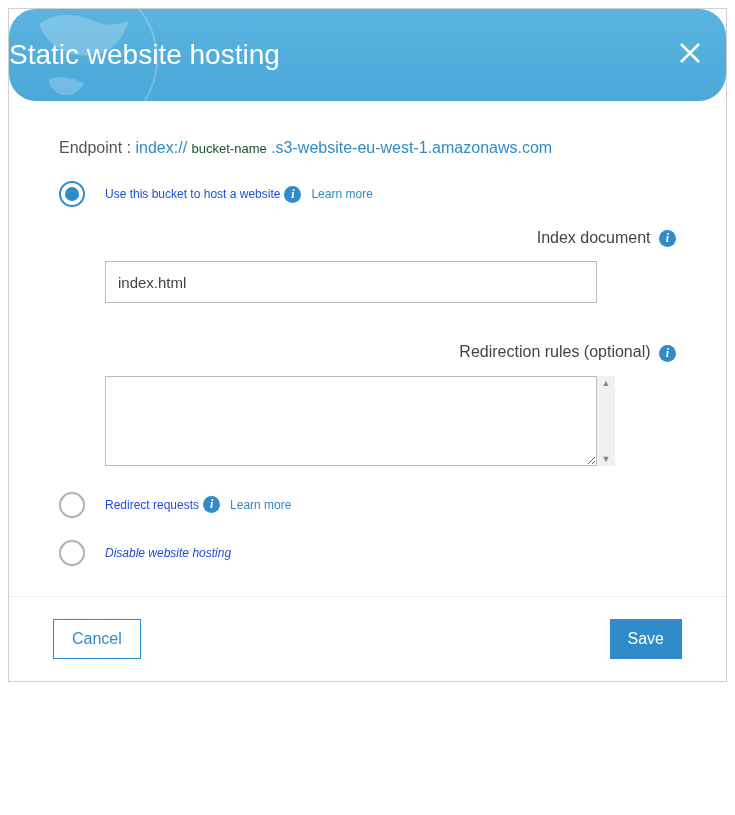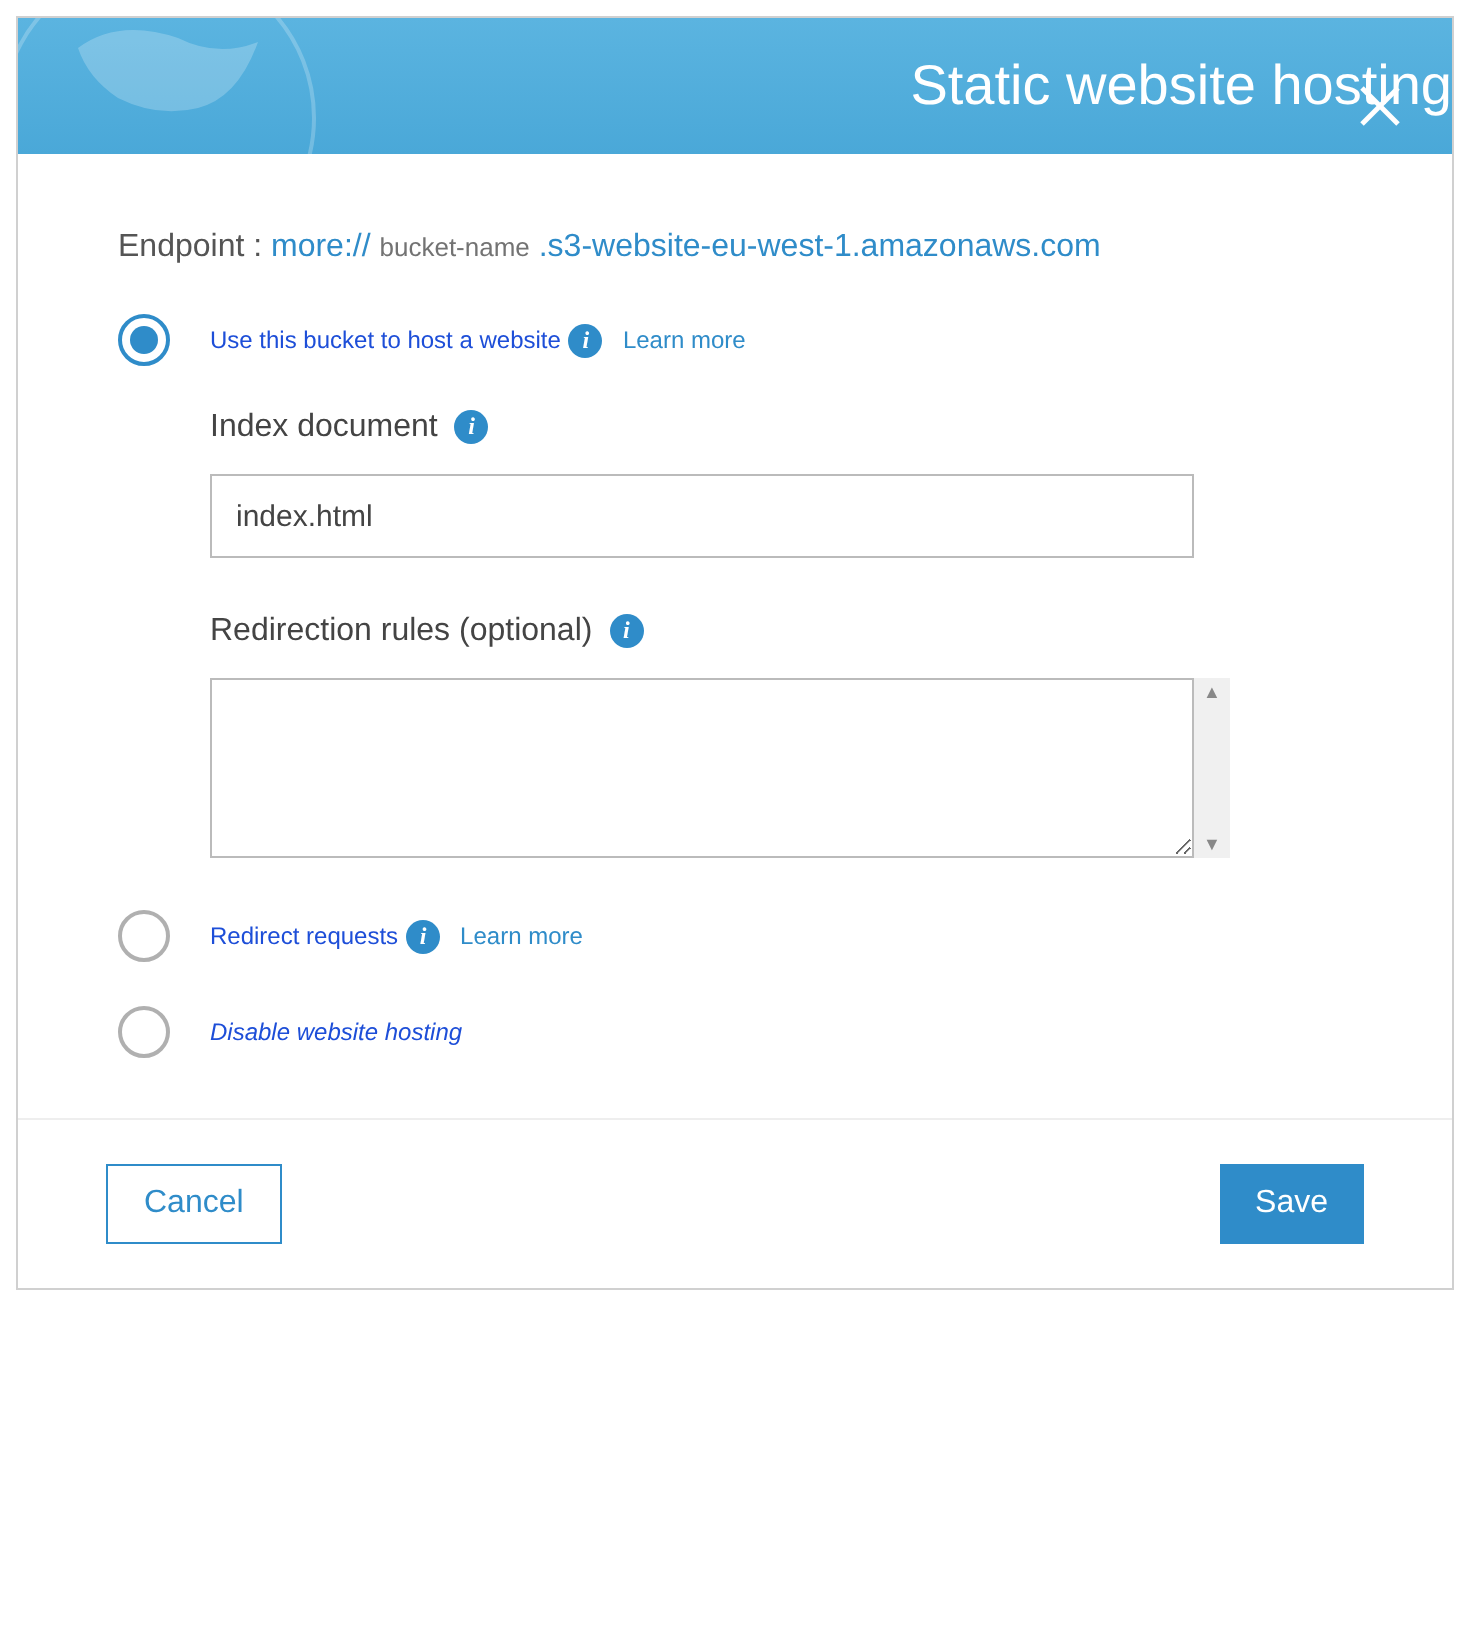--- a/index.html
+++ b/index.html
@@ -8,26 +8,27 @@
       background: #fff;
       padding: 8px;
     }
     .dialog {
       width: 719px;
       border: 1px solid #d0d0d0;
       background: #fff;
     }
     .header {
       background: linear-gradient(to bottom, #5bb4e0, #4aa8d8);
-      height: 68px;
+      height: 92px;
       position: relative;
       display: flex;
       align-items: center;
-      justify-content: flex-end;
+      justify-content: flex-start;
       overflow: hidden;
+      border-radius: 27px;
     }
     .header-bg {
       position: absolute;
       left: -20px;
       top: -30px;
       width: 220px;
       height: 160px;
       opacity: 0.22;
     }
     .header-title {
@@ -49,21 +50,21 @@
     }
     .endpoint-row {
       font-size: 16px;
       color: #555;
       margin-bottom: 24px;
     }
     .endpoint-link {
       color: #2f8cc9;
     }
     .endpoint-bucket {
-      color: #737373;
+      color: #14532d;
       font-size: 13px;
     }
     .option-row {
       display: flex;
       align-items: center;
       margin-bottom: 22px;
     }
     .radio {
       width: 26px;
       height: 26px;
@@ -112,21 +113,22 @@
       font-size: 12px;
       cursor: pointer;
     }
     .form-section {
       margin-left: 46px;
     }
     .field-label {
       font-size: 16px;
       color: #444;
       margin-bottom: 14px;
-      margin-top: 4px;
+      margin-top: 16px;
+      text-align: right;
     }
     .text-input {
       width: 100%;
       max-width: 492px;
       height: 42px;
       border: 1px solid #bbb;
       padding: 12px 12px;
       font-size: 15px;
       color: #444;
       margin-bottom: 24px;
@@ -197,21 +199,21 @@
       <svg width="24" height="24" viewBox="0 0 24 24">
         <line x1="3" y1="3" x2="21" y2="21"></line>
         <line x1="21" y1="3" x2="3" y2="21"></line>
       </svg>
     </div>
   </div>
 
   <div class="content">
 
     <div class="endpoint-row">
-      <span>Endpoint : </span><span class="endpoint-link"><span>more://</span> <span class="endpoint-bucket">bucket-name</span> <span>.s3-website-eu-west-1.amazonaws.com</span></span>
+      <span>Endpoint : </span><span class="endpoint-link"><span>index://</span> <span class="endpoint-bucket">bucket-name</span> <span>.s3-website-eu-west-1.amazonaws.com</span></span>
     </div>
 
     <div class="option-row">
       <div class="radio selected">
         <div class="radio-inner"></div>
       </div>
       <span class="option-label">Use this bucket to host a website</span>
       <span class="info-icon">i</span>
       <span class="learn-more">Learn more</span>
     </div>

